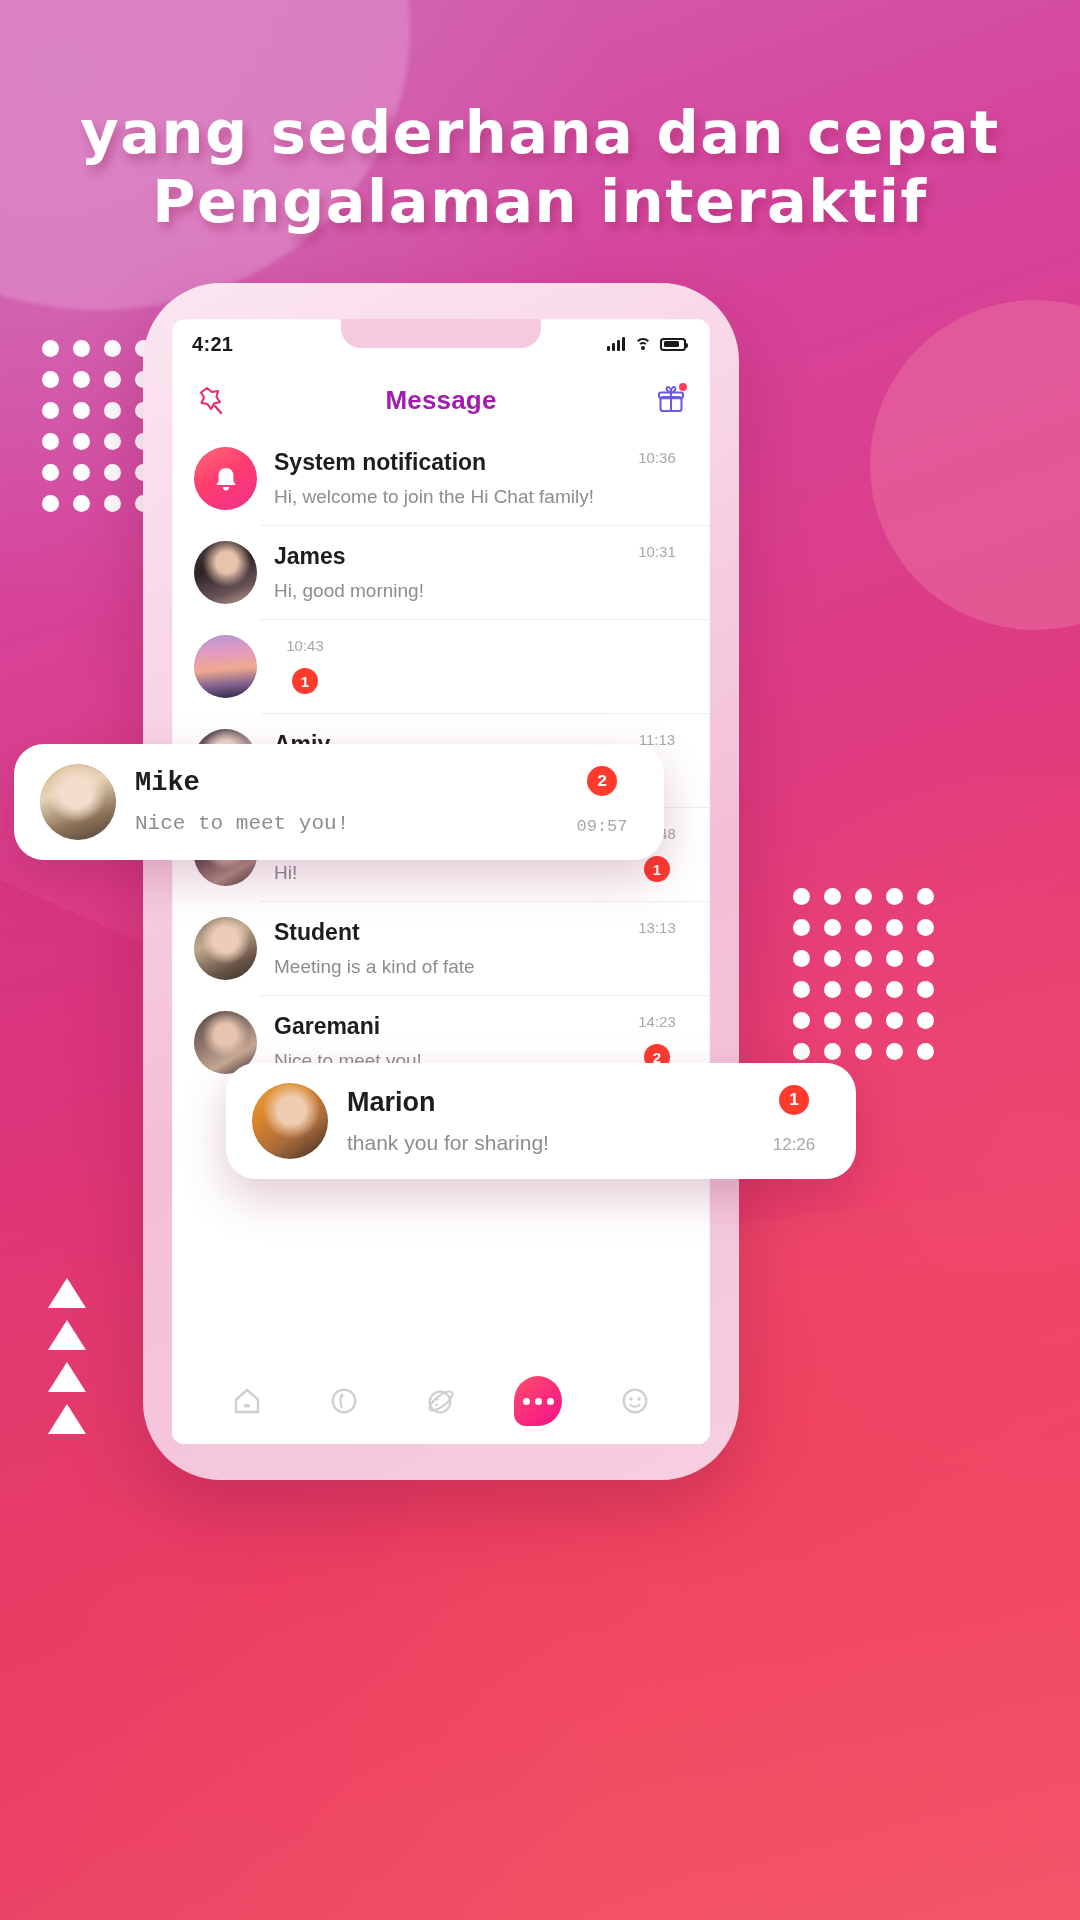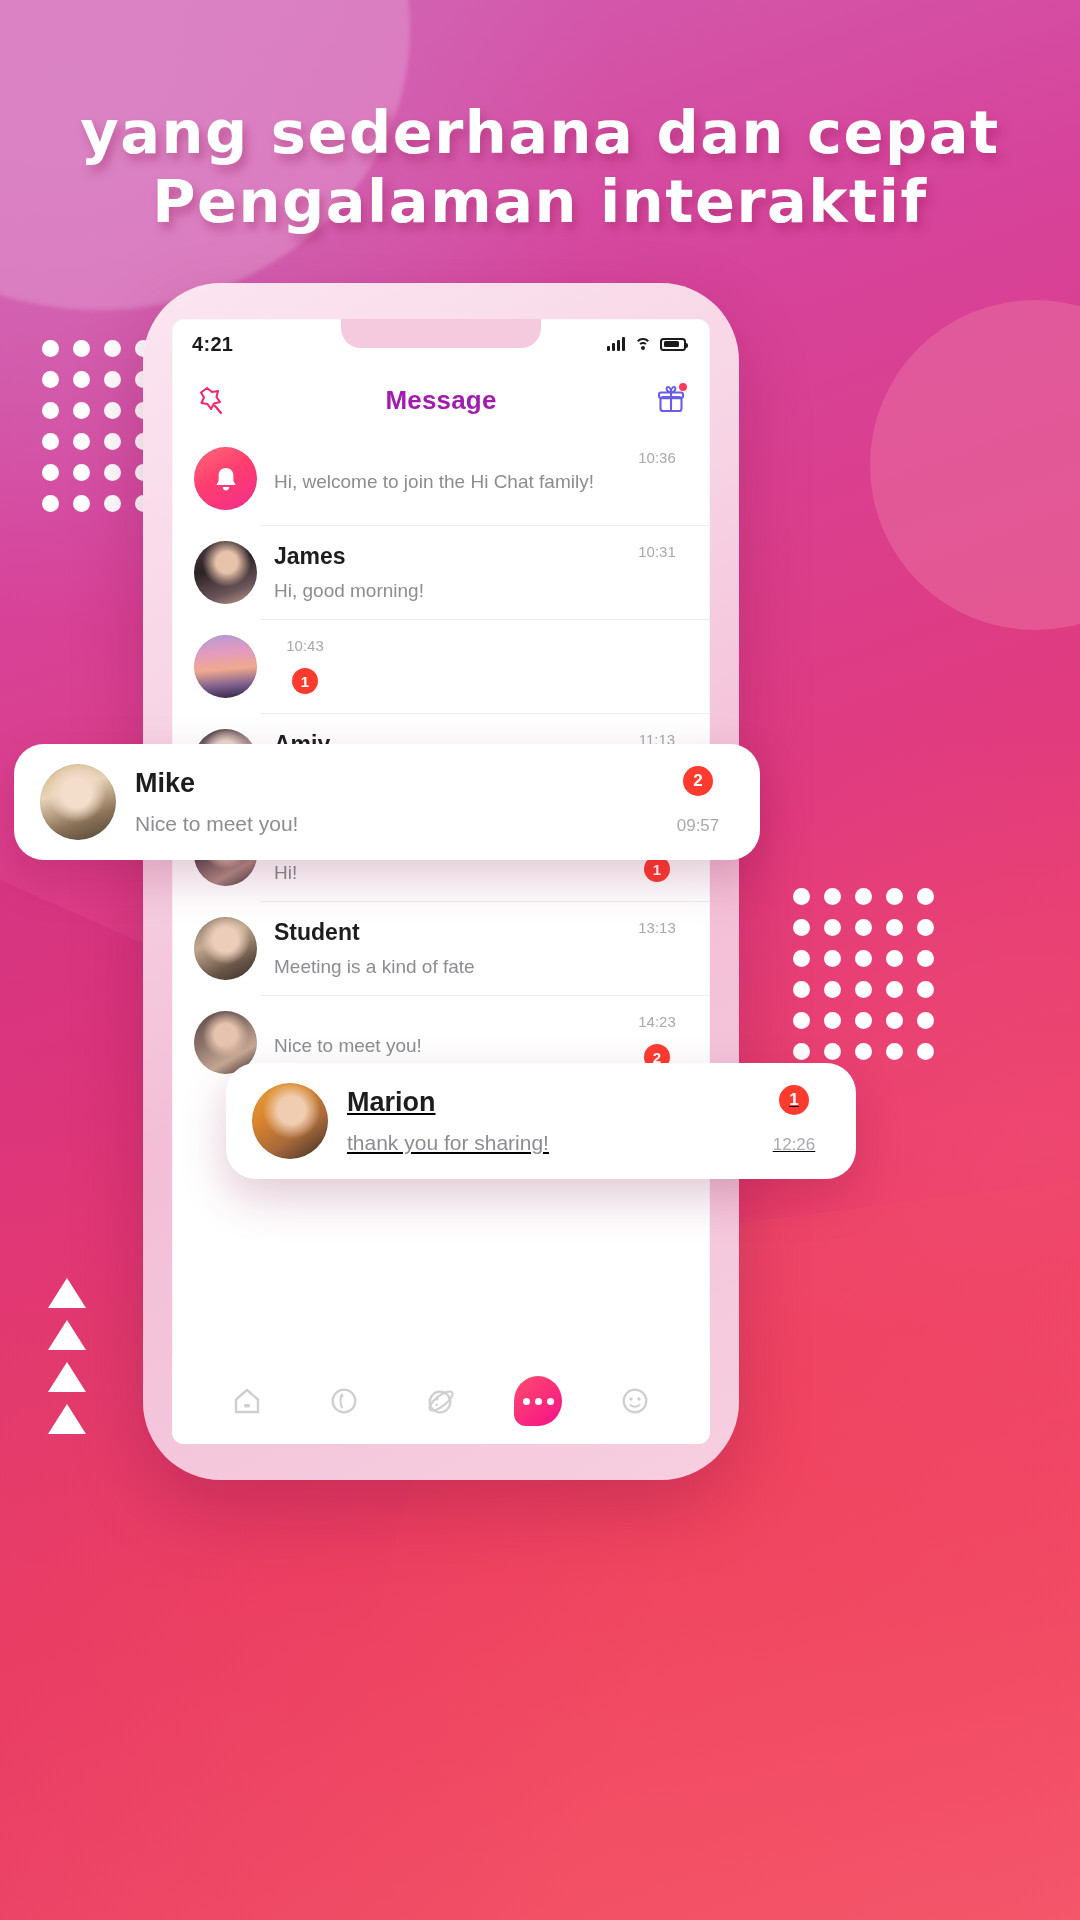--- a/index.html
+++ b/index.html
@@ -149,22 +149,22 @@
     position:absolute; background:#fff; border-radius:30px; z-index:9;
     box-shadow:0 18px 46px rgba(120,10,60,.22);
     display:flex; align-items:center; gap:19px; padding:20px 26px;
   }
   .fcard .avatar { width:76px; height:76px; }
   .fcard .nm { font-size:27px; }
   .fcard .msg { font-size:21px; margin-top:9px; }
   .fcard .meta { width:72px; }
   .fcard .tm { font-size:17px; }
   .fcard .badge { min-width:30px; height:30px; font-size:17px; border-radius:15px; }
-  .card-mike   { left:14px;  top:744px;  width:746px; }
-  .card-marion { left:226px; top:1063px; width:630px;text-decoration:underline; }
+  .card-mike   { left:14px;  top:744px;  width:650px;font-family:Liberation Mono, monospace; }
+  .card-marion { left:226px; top:1063px; width:630px; }
 
   
   .ph1 { background:
       radial-gradient(circle at 52% 34%, #e8c3ab 0 20%, rgba(232,195,171,0) 46%),
       linear-gradient(160deg,#4a3b3e 0%, #2b2326 40%, #6b5459 75%, #c9a391 100%); }
   .ph2 { background:linear-gradient(175deg,#b39ad4 0%, #e39ac0 28%, #f0a98f 54%, #7d5f8e 78%, #2d2140 100%); }
   .ph3 { background:
       radial-gradient(circle at 50% 40%, #f0d8cd 0 26%, rgba(240,216,205,0) 50%),
       linear-gradient(150deg,#3c3338 0%, #9a8388 38%, #d8c0b4 70%, #4a3c41 100%); }
   .ph4 { background:
@@ -328,20 +328,21 @@
     <div class="list">
 
       <div class="row">
         <div class="avatar bell">
           <svg viewBox="0 0 30 30" width="30" height="30" aria-hidden="true">
             <path d="M15 4 C19.4 4 22.4 7.1 22.4 11.4 V17 L24.6 21.1 H5.4 L7.6 17 V11.4 C7.6 7.1 10.6 4 15 4 Z" fill="#fff"></path>
             <path d="M11.8 23 H18.2 C18.2 25.1 16.8 26.4 15 26.4 C13.2 26.4 11.8 25.1 11.8 23 Z" fill="#fff"></path>
           </svg>
         </div>
         <div class="body">
+          <div class="nm">System notification</div>
           <div class="msg">Hi, welcome to join the Hi Chat family!</div>
         </div>
         <div class="meta">
           <div class="tm">10:36</div>
           <div class="badge hide"></div>
         </div>
       </div>
 
       <div class="row">
         <div class="avatar ph1"></div>
@@ -395,20 +396,21 @@
         </div>
         <div class="meta">
           <div class="tm">13:13</div>
           <div class="badge hide"></div>
         </div>
       </div>
 
       <div class="row">
         <div class="avatar ph8"></div>
         <div class="body">
+          <div class="nm">Garemani</div>
           <div class="msg">Nice to meet you!</div>
         </div>
         <div class="meta">
           <div class="tm">14:23</div>
           <div class="badge">2</div>
         </div>
       </div>
 
     </div>
 

